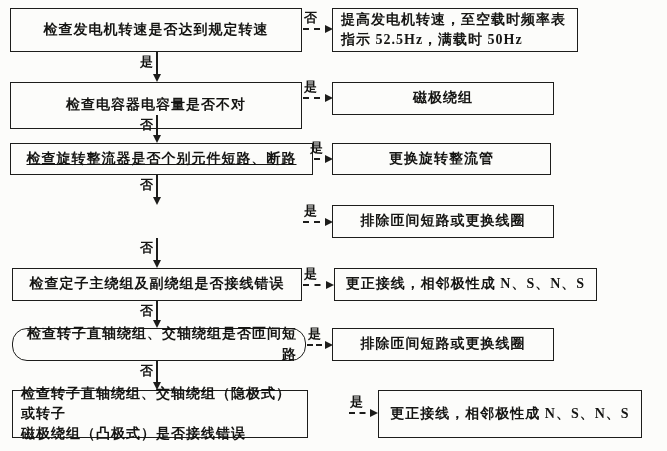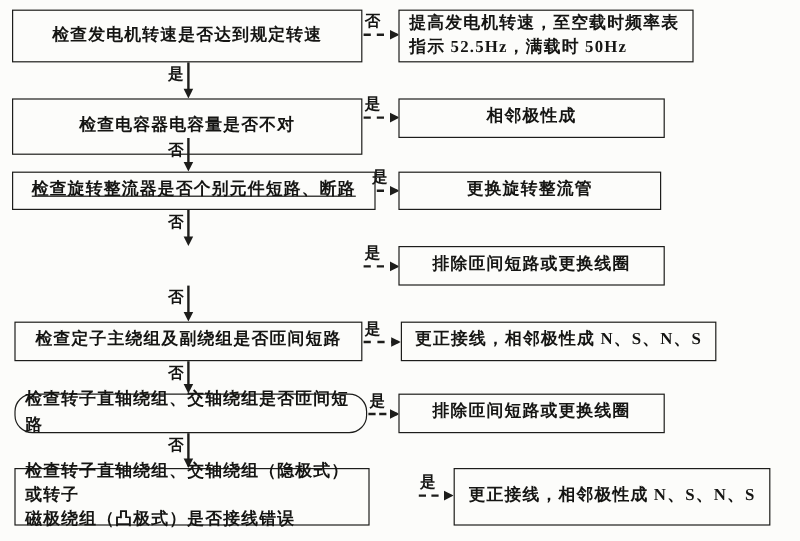--- a/index.html
+++ b/index.html
@@ -25,21 +25,21 @@
     justify-content: center;
     box-sizing: border-box;
     padding: 0 8px;
   }
   .btxt {
     font-size: 14px;
     font-weight: bold;
     letter-spacing: 1px;
     line-height: 1.45;
     white-space: pre-line;
-    text-align: left;
+    text-align: right;
   }
   .box.align-left { justify-content: flex-start; }
   .box.align-left .btxt { text-align: left; }
   
   .hconn {
     position: absolute;
     height: 0;
     border-top: 2px dashed #1d1d1b;
   }
   .hconn::after {
@@ -102,21 +102,21 @@
     <span class="vlabel">是</span>
   </div>
 
   <div class="box" style="left:10px;top:82px;width:292px;height:47px;">
     <span class="btxt">检查电容器电容量是否不对</span>
   </div>
   <div class="hconn" style="left:303px;top:97px;width:28px;">
     <span class="hlabel">是</span>
   </div>
   <div class="box" style="left:332px;top:82px;width:222px;height:33px;">
-    <span class="btxt">相邻极性成</span>
+    <span class="btxt">磁极绕组</span>
   </div>
   <div class="vconn" style="left:156px;top:115px;height:21px;">
     <span class="vlabel">否</span>
   </div>
 
   <div class="box" style="left:10px;top:143px;width:303px;height:32px;text-decoration:underline;">
     <span class="btxt">检查旋转整流器是否个别元件短路、断路</span>
   </div>
   <div class="hconn" style="left:314px;top:158px;width:17px;">
     <span class="hlabel" style="left:-4px;">是</span>
@@ -132,21 +132,21 @@
     <span class="hlabel">是</span>
   </div>
   <div class="box" style="left:332px;top:205px;width:222px;height:33px;">
     <span class="btxt">排除匝间短路或更换线圈</span>
   </div>
   <div class="vconn" style="left:156px;top:238px;height:23px;">
     <span class="vlabel">否</span>
   </div>
 
   <div class="box" style="left:12px;top:268px;width:290px;height:33px;">
-    <span class="btxt">检查定子主绕组及副绕组是否匝间短路</span>
+    <span class="btxt">检查定子主绕组及副绕组是否接线错误</span>
   </div>
   <div class="hconn" style="left:303px;top:284px;width:29px;">
     <span class="hlabel">是</span>
   </div>
   <div class="box" style="left:334px;top:268px;width:263px;height:33px;">
     <span class="btxt">更正接线，相邻极性成 N、S、N、S</span>
   </div>
   <div class="vconn" style="left:156px;top:301px;height:20px;">
     <span class="vlabel">否</span>
   </div>

